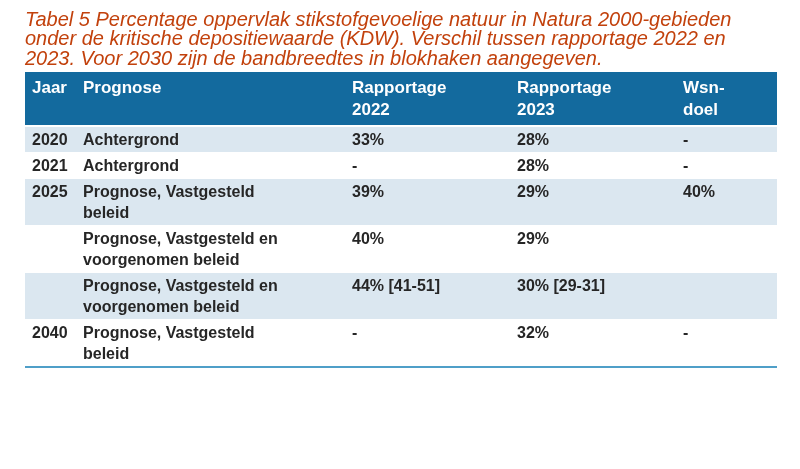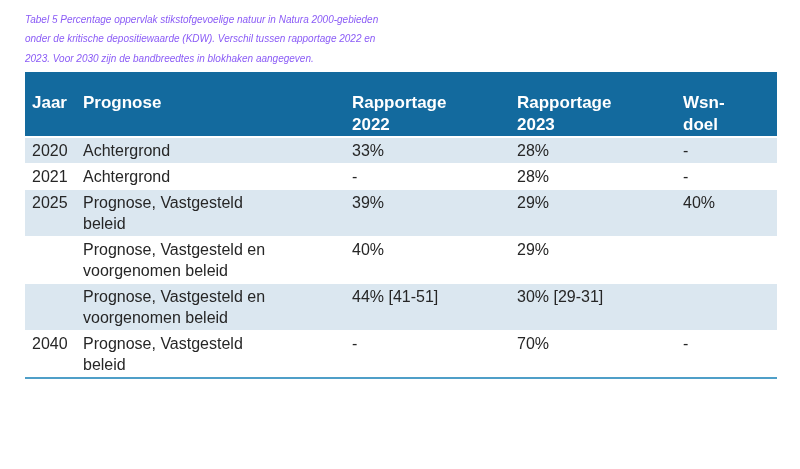--- a/index.html
+++ b/index.html
@@ -16,23 +16,23 @@
     overflow: hidden;
   }
   .doc-table-wrap {
     position: absolute;
     left: 25px;
     top: 10px;
     width: 752px;
   }
   .caption {
     font-style: italic;
-    font-size: 10px;
+    font-size: 20px;
     line-height: 19.3px;
-    color: #8b5cf6;
+    color: #c2410c;
     white-space: pre-line;
     margin: 0 0 4px 0;
   }
   table.data {
     width: 752px;
     border-collapse: collapse;
     table-layout: fixed;
     border-bottom: 2px solid #4f9fc8;
   }
   col.c-jaar { width: 51px; }
@@ -42,32 +42,33 @@
   col.c-wsn { width: 101px; }
   thead th {
     background: #136a9e;
     color: #ffffff;
     text-align: left;
     vertical-align: top;
     font-weight: bold;
     font-size: 17px;
     line-height: 22px;
     height: 54px;
-    padding: 20px 4px 0 7px;
+    padding: 5px 4px 0 7px;
     white-space: pre-line;
     box-sizing: border-box;
   }
   tbody td {
     vertical-align: top;
     font-size: 16px;
     line-height: 21px;
     color: #262626;
     padding: 2px 4px 2px 7px;
     white-space: pre-line;
     box-sizing: border-box;
+    font-weight: bold;
   }
   tbody tr:nth-child(odd) td { background: #dbe7f0; }
   tbody tr:first-child td { border-top: 2px solid #ffffff; }
   tbody tr td { border-bottom: 1px solid #ffffff; }
 </style>
 </head>
 <body>
 
 <div class="page">
   <div class="doc-table-wrap">
@@ -133,20 +134,20 @@
 voorgenomen beleid</td>
           <td>44% [41-51]</td>
           <td>30% [29-31]</td>
           <td></td>
         </tr>
         <tr>
           <td>2040</td>
           <td>Prognose, Vastgesteld
 beleid</td>
           <td>-</td>
-          <td>70%</td>
+          <td>32%</td>
           <td>-</td>
         </tr>
       </tbody>
     </table>
 
   </div>
 </div>
 
 </body></html>

